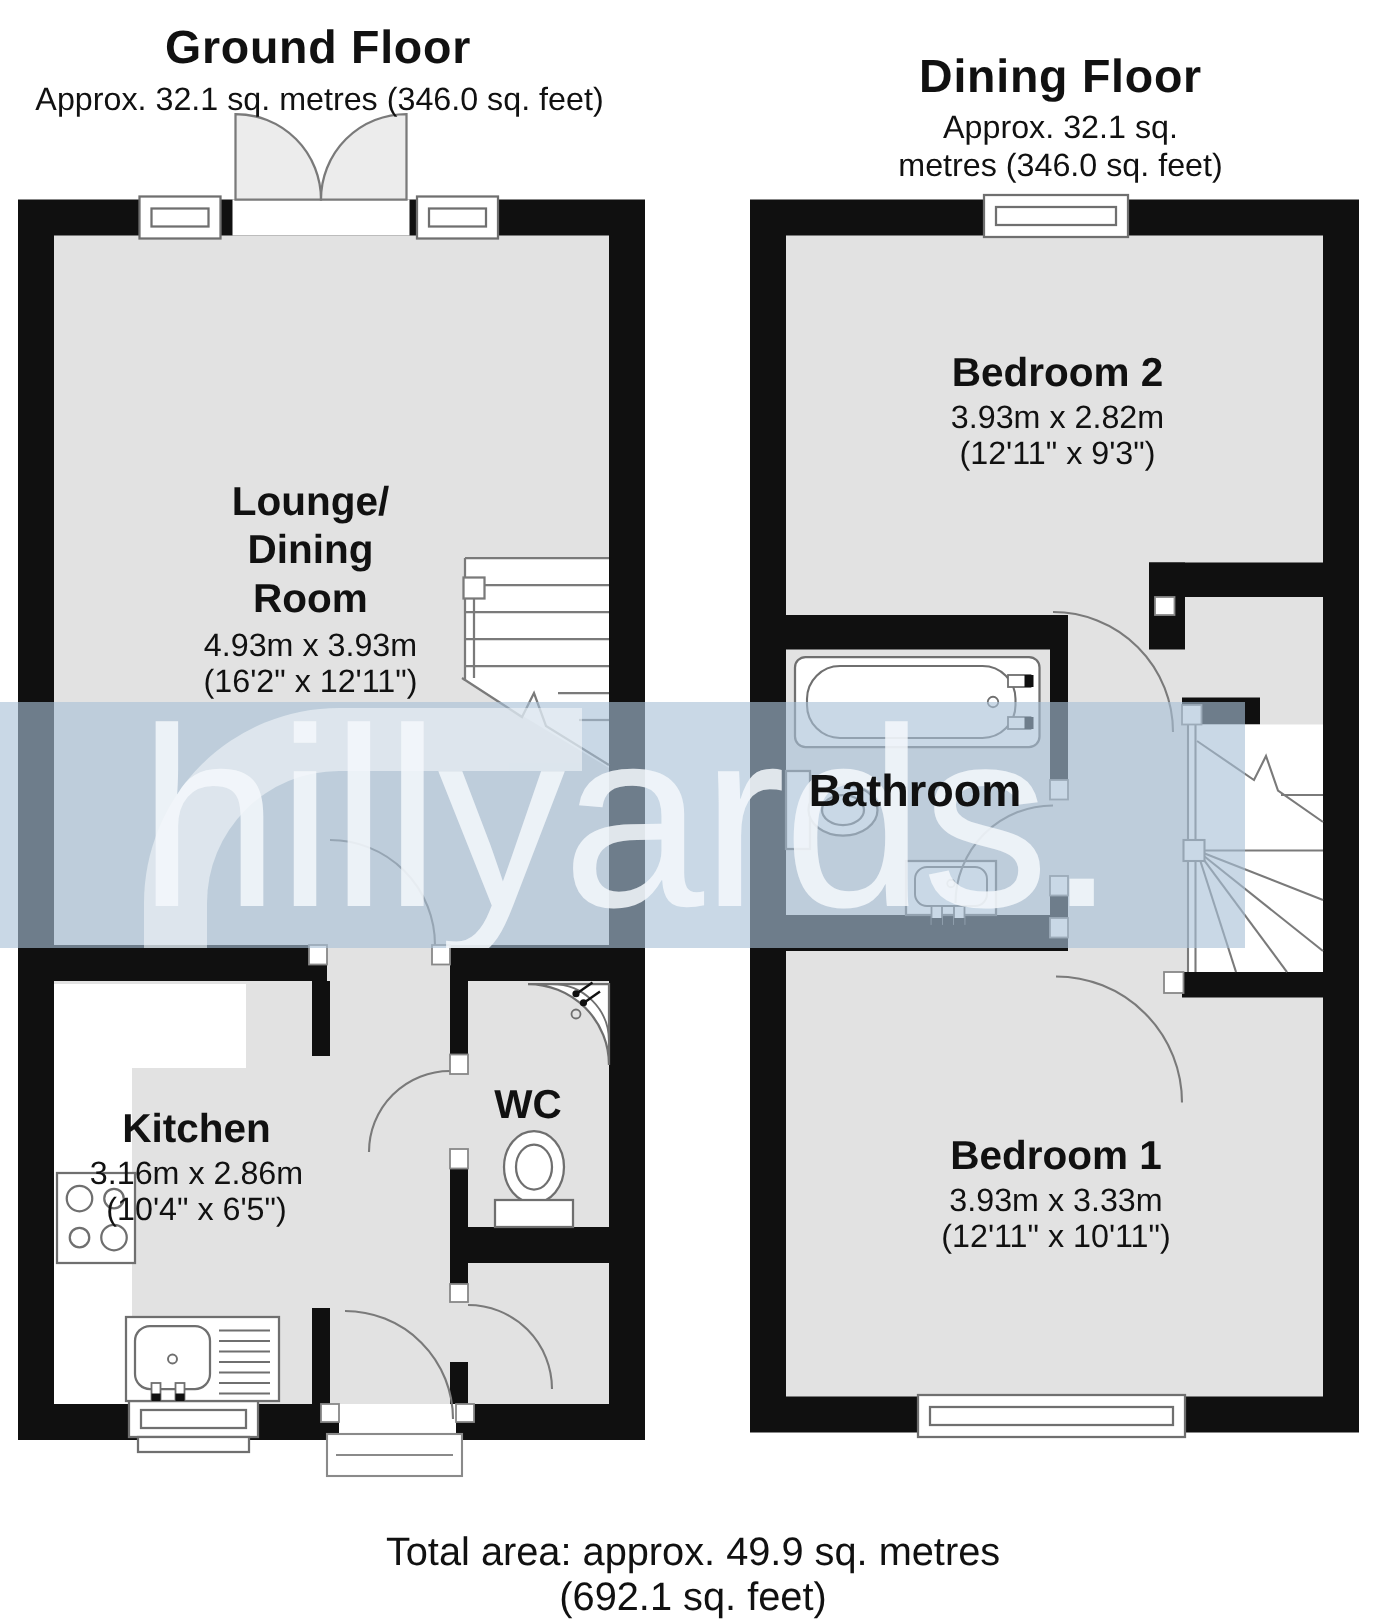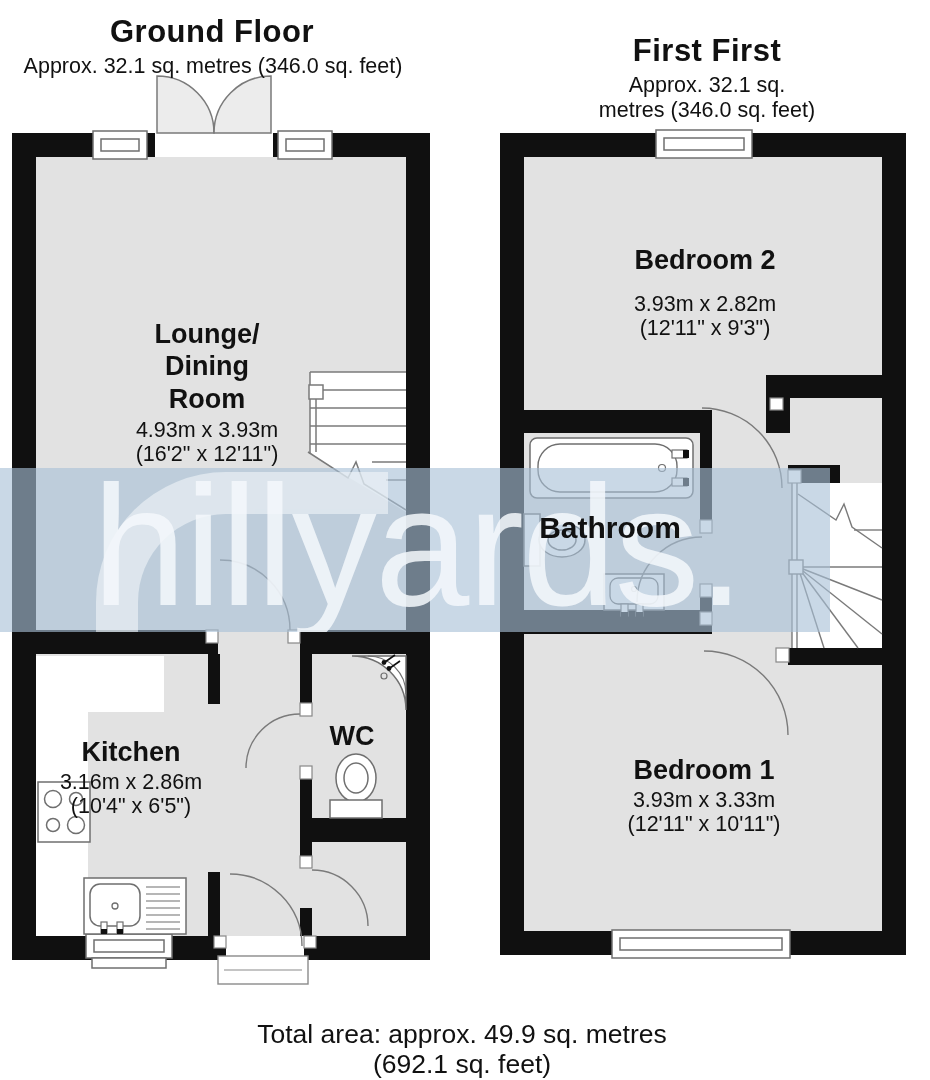--- a/index.html
+++ b/index.html
@@ -228,42 +228,42 @@
   </svg>
 
   <div class="wm-band">
     <div class="wm-logo"></div>
     <div class="wm-text">hillyards.</div>
   </div>
 
   <div class="lbl floor-title" style="left:212px;top:14px;">Ground Floor</div>
   <div class="lbl floor-area" style="left:213px;top:54px;">Approx. 32.1 sq. metres (346.0 sq. feet)</div>
 
-  <div class="lbl floor-title" style="left:707px;top:33px;">First First</div>
+  <div class="lbl floor-title" style="left:707px;top:33px;">Dining Floor</div>
   <div class="lbl floor-area" style="left:707px;top:73px;">Approx. 32.1 sq. metres (346.0 sq. feet)</div>
 
   <div class="lbl" style="left:187px;top:318px;margin-left:20px;">
     <div class="room-name multiline">Lounge/
 Dining
 Room</div>
     <div class="room-dims" style="margin-top:3px;">4.93m x 3.93m</div>
     <div class="room-dims">(16'2" x 12'11")</div>
   </div>
 
   <div class="lbl" style="left:131px;top:736px;">
     <div class="room-name">Kitchen</div>
     <div class="room-dims" style="margin-top:2px;">3.16m x 2.86m</div>
     <div class="room-dims">(10'4" x 6'5")</div>
   </div>
 
   <div class="lbl room-name" style="left:352px;top:720px;">WC</div>
 
-  <div class="lbl" style="left:705px;top:244px;">
+  <div class="lbl" style="left:705px;top:232px;">
     <div class="room-name">Bedroom 2</div>
-    <div class="room-dims" style="margin-top:16px;text-align:right;">3.93m x 2.82m</div>
+    <div class="room-dims" style="margin-top:2px;text-align:right;">3.93m x 2.82m</div>
     <div class="room-dims">(12'11" x 9'3")</div>
   </div>
 
   <div class="lbl room-name" style="left:610px;top:510px;font-size:30px;">Bathroom</div>
 
   <div class="lbl" style="left:704px;top:754px;">
     <div class="room-name">Bedroom 1</div>
     <div class="room-dims" style="margin-top:2px;">3.93m x 3.33m</div>
     <div class="room-dims">(12'11" x 10'11")</div>
   </div>

